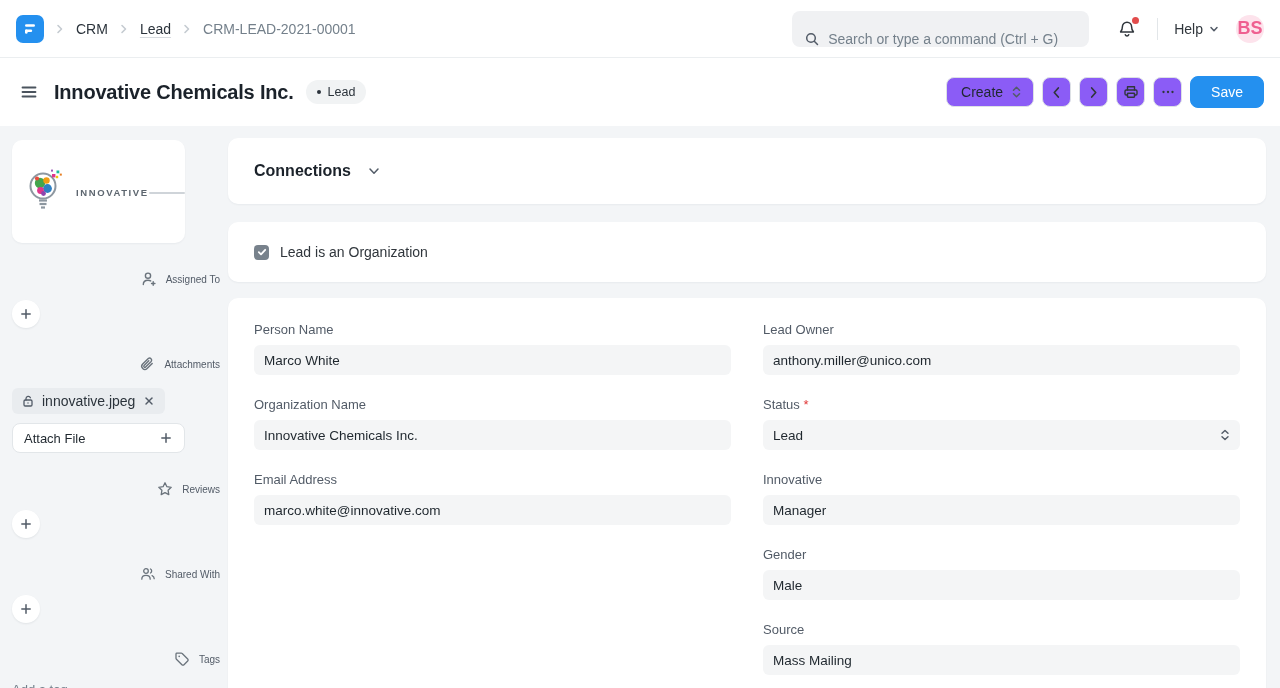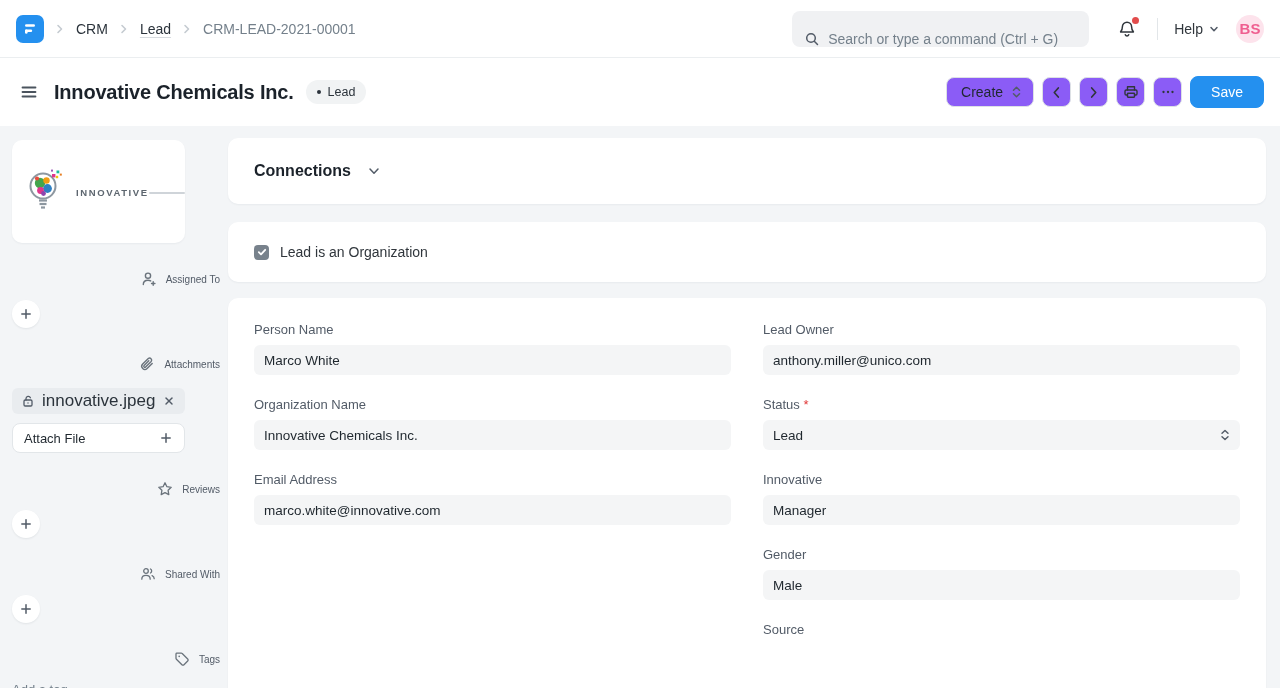--- a/index.html
+++ b/index.html
@@ -17,21 +17,21 @@
   .crumb { font-size:14px; font-weight:500; color:#2b333b; cursor:pointer; white-space:nowrap; }
   .crumb.current { color:#74808b; font-weight:400; cursor:default; }
   .topbar-right { margin-left:auto; display:flex; align-items:center; }
   .searchbar { width:297px; height:36px; background:#f0f1f3; border-radius:8px; display:flex; align-items:flex-end; padding:0 12px; gap:8px; }
   .searchbar input { border:none; outline:none; background:transparent; flex:1; font:inherit; font-size:14px; color:#30363c; }
   .searchbar input::placeholder { color:#74808b; }
   .bell-wrap { position:relative; margin-left:26px; cursor:pointer; padding:2px; }
   .bell-dot { position:absolute; top:0; right:0; width:7px; height:7px; border-radius:50%; background:#e24c4c; }
   .v-divider { width:1px; height:22px; background:#e2e6e9; margin:0 16px 0 18px; }
   .help-btn { display:flex; align-items:center; gap:5px; font-size:14px; color:#30363c; cursor:pointer; }
-  .avatar { width:28px; height:28px; border-radius:50%; background:#fde3ec; color:#ef5f90; font-size:15px; font-weight:600; display:flex; align-items:center; justify-content:center; margin-left:16px; cursor:pointer; }
+  .avatar { width:28px; height:28px; border-radius:50%; background:#fde3ec; color:#ef5f90; font-size:18px; font-weight:600; display:flex; align-items:center; justify-content:center; margin-left:16px; cursor:pointer; }
 
   
   .page-header { height:68px; display:flex; align-items:center; padding:0 16px; background:#fff; }
   .burger { padding:4px; cursor:pointer; flex:none; }
   .page-title { font-size:20px; font-weight:700; letter-spacing:-0.2px; color:#1b222a; margin-left:12px; white-space:nowrap; }
   .status-pill { margin-left:12px; background:#f1f3f4; border-radius:999px; height:24px; padding:0 11px; display:flex; align-items:center; gap:7px; font-size:12.5px; color:#2b333b; }
   .pill-dot { width:4px; height:4px; border-radius:50%; background:#2b333b; }
   .header-actions { margin-left:auto; display:flex; align-items:center; gap:8px; }
   .btn { height:30px; border:1px solid #dde1e5; border-radius:8px; background:#8b5cf6; display:flex; align-items:center; justify-content:center; font-family:inherit; font-size:14px; color:#1f272e; cursor:pointer; }
   .btn-create { padding:0 10px 0 14px; gap:7px; }
@@ -43,21 +43,21 @@
 
   
   .sidebar { width:220px; flex:none; padding:14px 0 0 12px; }
   .logo-card { width:173px; height:103px; background:#fff; border-radius:10px; display:flex; align-items:center; justify-content:center; box-shadow:0 1px 2px rgba(25,39,52,.05); cursor:pointer; }
   .logo-caption { font-size:9.5px; font-weight:700; letter-spacing:1.6px; color:#5d666f; margin-top:2px; }
   .logo-tagline { width:44px; height:2px; background:#cfd4d9; border-radius:1px; margin-top:3px; }
   .side-heading { display:flex; align-items:center; gap:9px; font-size:10px; color:#525b67;justify-content:flex-end; }
   .side-heading .hico { color:#6a737c; flex:none; }
   .add-circle { width:28px; height:28px; border-radius:50%; background:#fff; box-shadow:0 1px 2px rgba(25,39,52,.08); display:flex; align-items:center; justify-content:center; color:#525b67; cursor:pointer; }
   .mt28 { margin-top:28px; } .mt13 { margin-top:13px; }
-  .file-chip { display:inline-flex; align-items:center; gap:7px; height:26px; background:#e9ecef; border-radius:6px; padding:0 9px; margin-top:16px; font-size:17px; color:#2b333b; cursor:pointer; }
+  .file-chip { display:inline-flex; align-items:center; gap:7px; height:26px; background:#e9ecef; border-radius:6px; padding:0 9px; margin-top:16px; font-size:14px; color:#2b333b; cursor:pointer; }
   .chip-x { color:#525b67; display:flex; cursor:pointer; padding:1px; }
   .attach-btn { width:173px; height:30px; margin-top:9px; background:#fff; border:1px solid #e2e6e9; border-radius:8px; display:flex; align-items:center; justify-content:space-between; padding:0 11px; font-size:13px; color:#1f272e; font-family:inherit; cursor:pointer; }
   .add-tag { font-size:13px; color:#74808b; margin-top:15px; cursor:pointer; }
 
   
   .main { flex:1; padding:12px 14px 0 8px; }
   .card { background:#fff; border-radius:10px; box-shadow:0 1px 2px rgba(25,39,52,.05); }
   .card-connections { height:66px; display:flex; align-items:center; padding:0 26px; cursor:pointer; }
   .card-connections .ttl { font-size:16px; font-weight:700; color:#1b222a; }
   .card-connections .chev { margin-left:15px; color:#525b67; }
@@ -393,17 +393,18 @@
         <div class="field">
           <label>Innovative</label>
           <input class="tinput" type="text" value="Manager" style="">
         </div>
         <div class="field">
           <label>Gender</label>
           <input class="tinput" type="text" value="Male" style="">
         </div>
         <div class="field">
           <label>Source</label>
+          <input class="tinput" type="text" value="Mass Mailing" style="">
         </div>
       </div>
     </section>
   </main>
 </div>
 
 </body></html>

